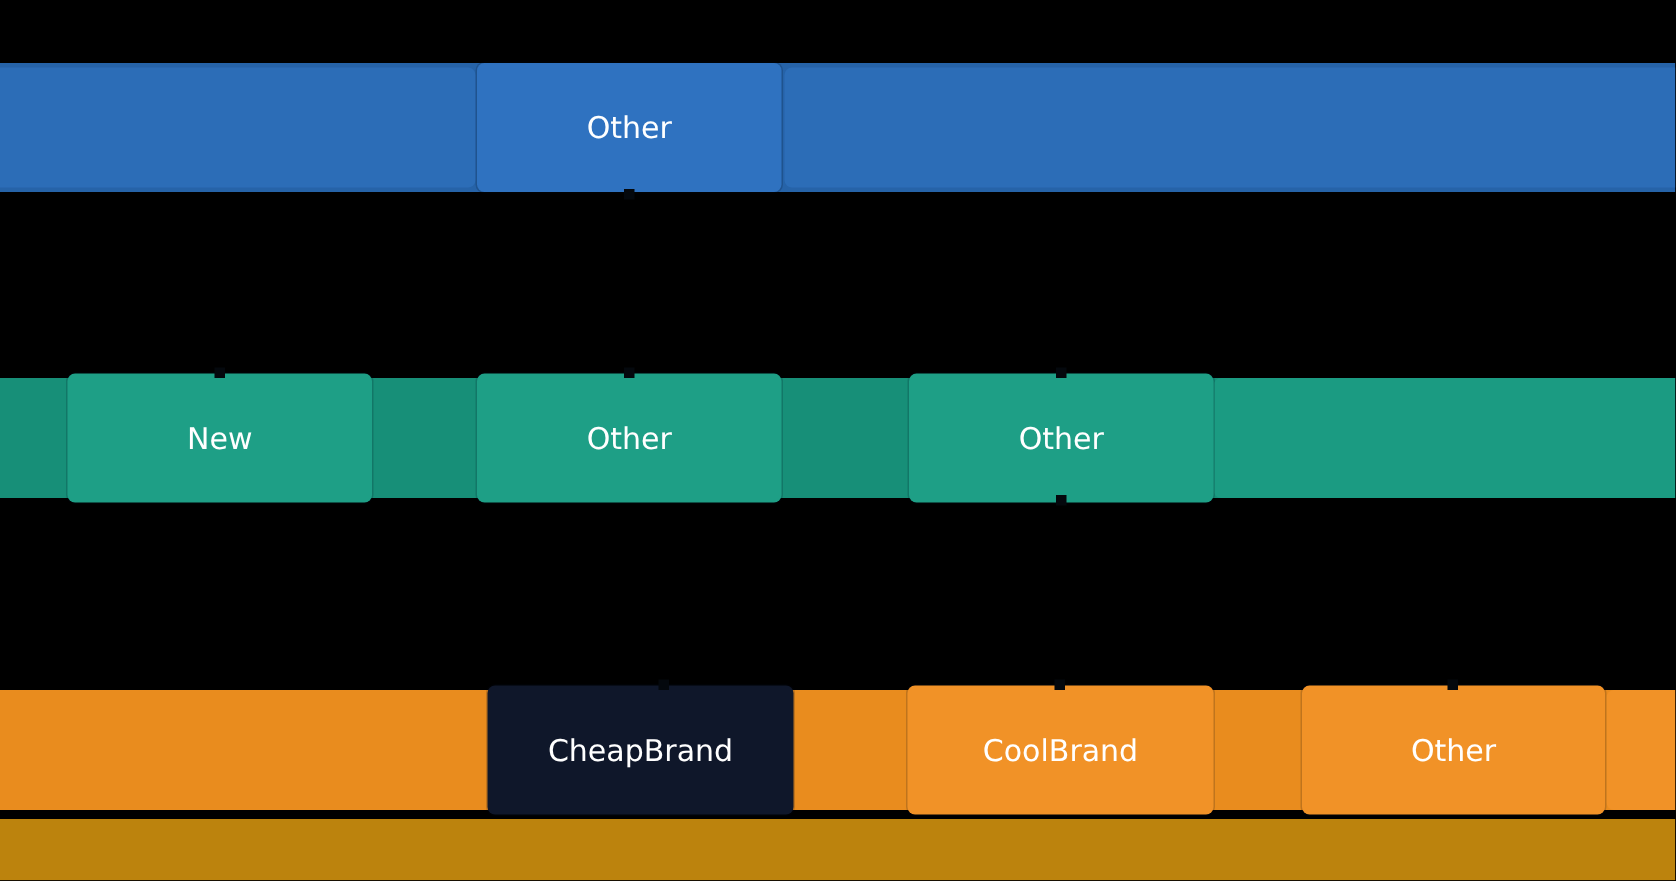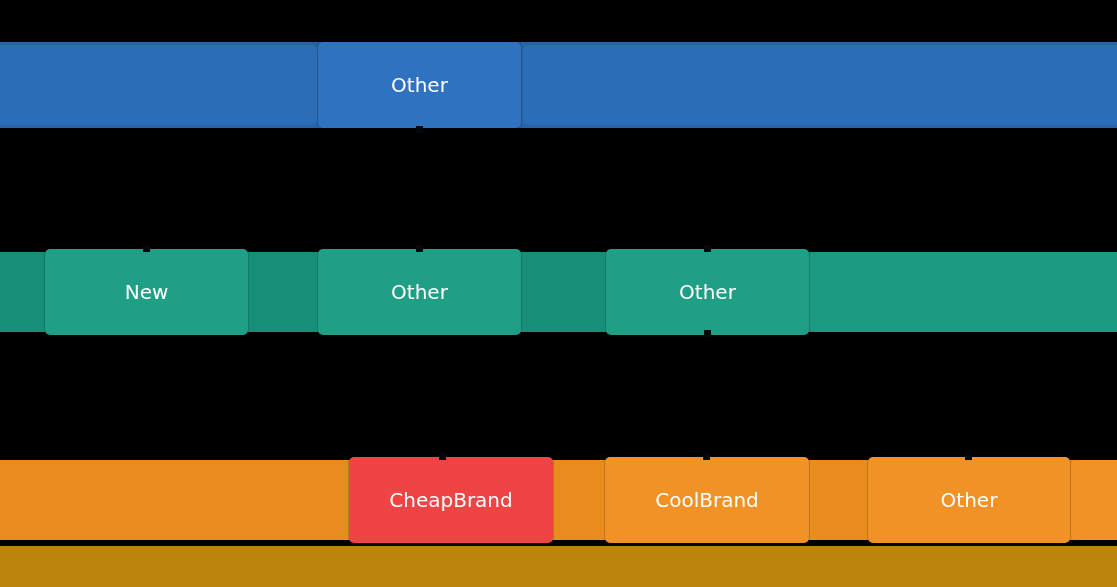--- a/index.html
+++ b/index.html
@@ -22,21 +22,21 @@
   
   .lane1        { left: 0;    top: 252px; width: 1117px; height: 80px; background: #178f78; }
   .fill1-right  { left: 809px;top: 252px; width: 308px;  height: 80px; background: #1b9b82; border-radius: 5px 0 0 5px; }
   .node-new     { left: 45px; top: 249px; width: 203px;  height: 86px; background: #1e9f86; }
   .node-used    { left: 318px;top: 249px; width: 203px;  height: 86px; background: #1e9f86; }
   .node-otherc  { left: 606px;top: 249px; width: 203px;  height: 86px; background: #1e9f86; }
 
   
   .lane2        { left: 0;    top: 460px; width: 1117px; height: 80px; background: #e98c1e; }
   .fill2-right  { left: 1071px;top: 460px;width: 46px;   height: 80px; background: #f19227; border-radius: 5px 0 0 5px; }
-  .node-cheap   { left: 349px;top: 457px; width: 204px;  height: 86px; background: #ef4444; }
+  .node-cheap   { left: 325px;top: 457px; width: 204px;  height: 86px; background: #0f172a; }
   .node-cool    { left: 605px;top: 457px; width: 204px;  height: 86px; background: #f19227; }
   .node-otherb  { left: 868px;top: 457px; width: 202px;  height: 86px; background: #f19227; }
 
   
   .lane3        { left: 0;    top: 546px; width: 1117px; height: 41px; background: #bc830d; }
 
   .node {
     border-radius: 5px;
     display: flex;
     align-items: center;

